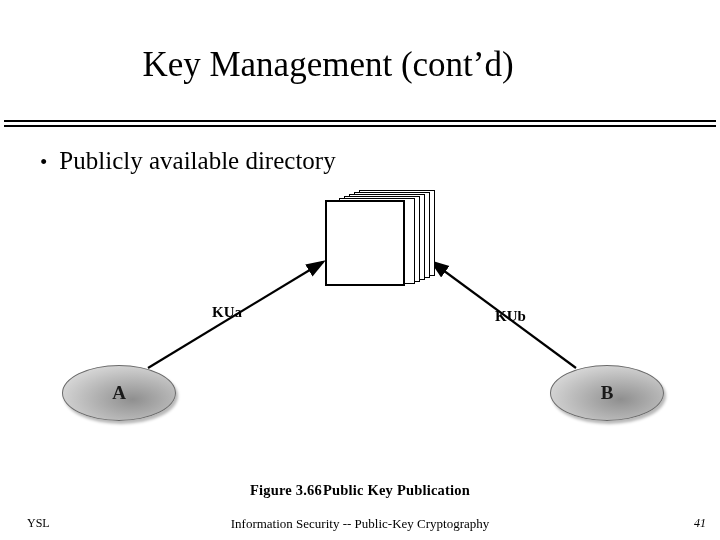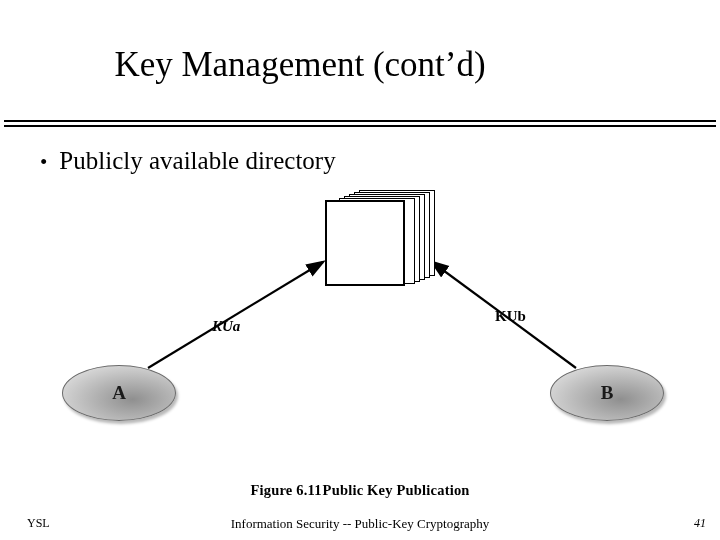--- a/index.html
+++ b/index.html
@@ -21,20 +21,21 @@
     position: absolute;
     top: 44px;
     left: 0;
     width: 600px;
     text-align: center;
     font-family: "Liberation Serif", serif;
     font-size: 35px;
     line-height: 42px;
     color: #000000;
     letter-spacing: 0px;
+    padding-left: 28px;
   }
 
   
   .divider-wrap {
     position: absolute;
     top: 120px;
     left: 4px;
     width: 712px;
     height: 8px;
   }
@@ -150,21 +151,21 @@
   .node-b { left: 510px; top: 175px; }
 
   
   .key-label {
     position: absolute;
     font-family: "Liberation Serif", serif;
     font-size: 15px;
     font-weight: bold;
     color: #000000;
   }
-  .kua { left: 172px; top: 128px; font-style: italic; }
+  .kua { left: 172px; top: 114px; }
   .kub { left: 455px; top: 118px; }
 
   
   .arrows {
     position: absolute;
     left: 0;
     top: 0;
     width: 640px;
     height: 320px;
   }
@@ -255,19 +256,19 @@
   <div class="key-label kub">KUb</div>
 
   <div class="node node-a">
     <span class="node-label">A</span>
   </div>
   <div class="node node-b">
     <span class="node-label">B</span>
   </div>
 
   <div class="fig-caption">
-    <span>Figure 6.11</span><span class="cap-title">Public Key Publication</span>
+    <span>Figure 3.66</span><span class="cap-title">Public Key Publication</span>
   </div>
 </div>
 
 <div class="footer-left">YSL</div>
 <div class="footer-center">Information Security -- Public-Key Cryptography</div>
 <div class="footer-right">41</div>
 
 </body></html>

